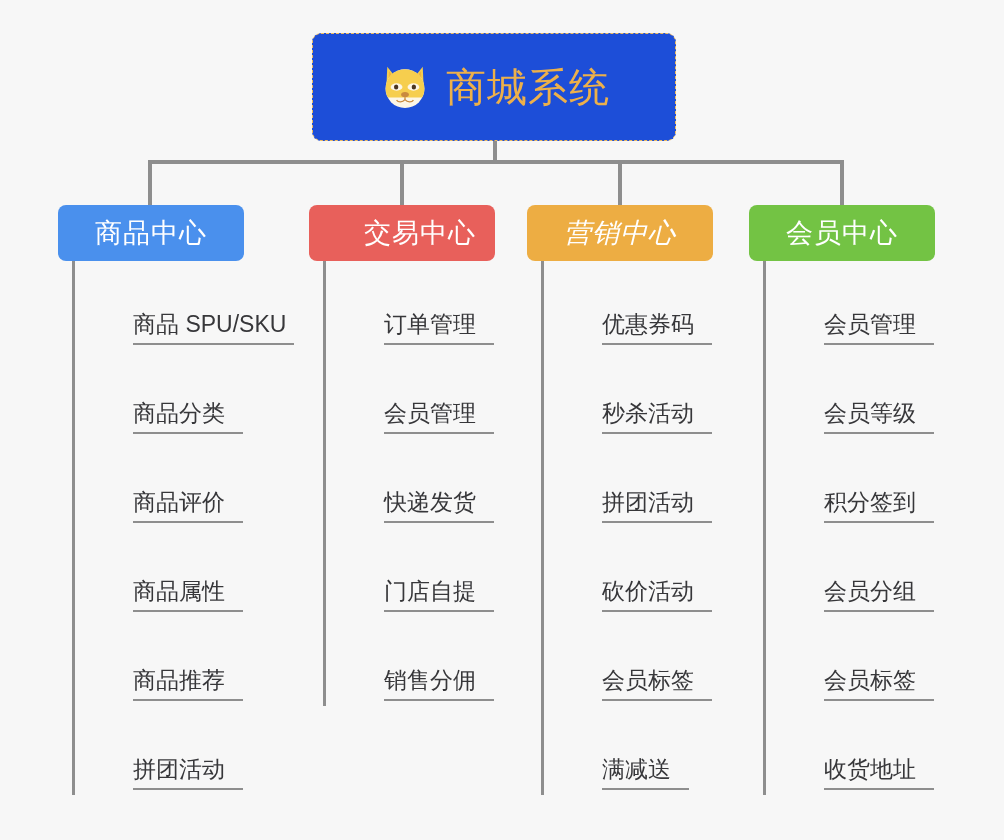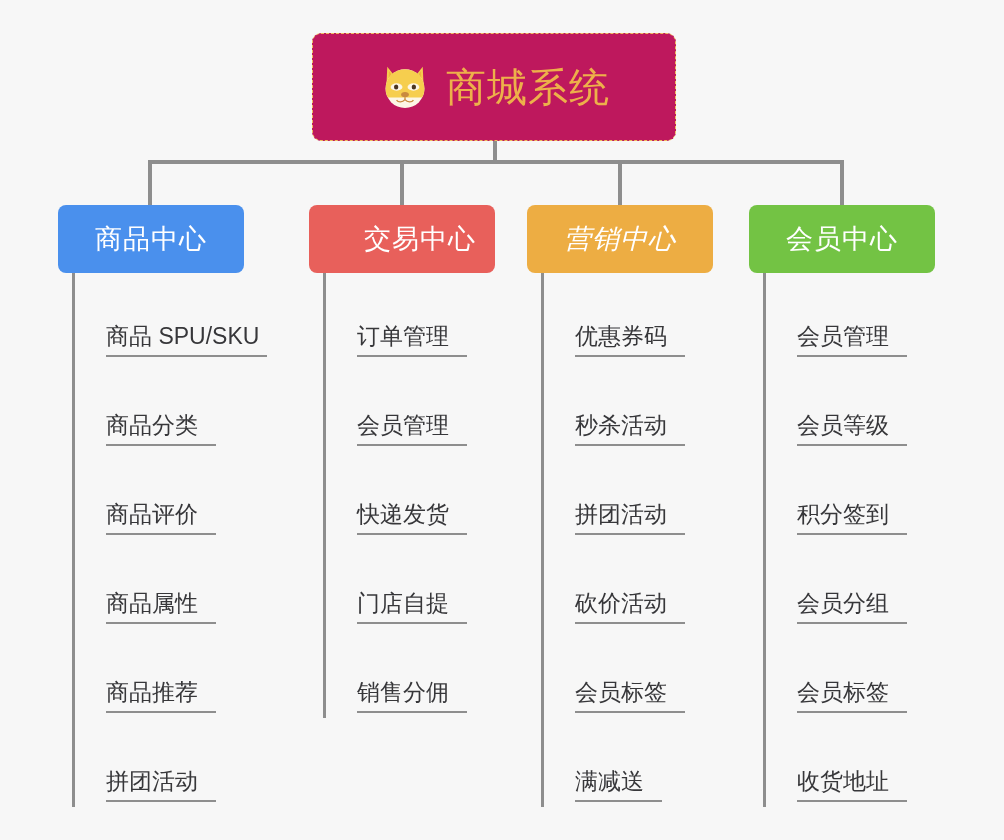--- a/index.html
+++ b/index.html
@@ -76,21 +76,21 @@
   }
 
   
   .column {
     position: absolute;
     top: 205px;
     width: 186px;
   }
 
   .cat-header {
-    height: 68px;
+    height: 56px;
     border-radius: 8px;
     display: flex;
     align-items: center;
     justify-content: center;
     color: #ffffff;
     font-size: 27px;
     letter-spacing: 1px;
     white-space: nowrap;
     box-sizing: border-box;
   }
@@ -112,20 +112,21 @@
   }
 
   .leaf {
     position: relative;
     height: 89px;
     box-sizing: border-box;
     display: flex;
     align-items: flex-end;
     padding-left: 34px;
     padding-bottom: 5px;
+    margin-left: 27px;
   }
   .leaf-label {
     font-size: 23px;
     line-height: 1.15;
     color: #37373a;
     white-space: nowrap;
     border-bottom: 2px solid #8e8e8e;
     padding-bottom: 6px;
     padding-right: 18px;
     display: inline-block;
@@ -133,21 +134,21 @@
   }
   .leaf-label.wide {
     padding-right: 8px;
   }
 </style>
 </head>
 <body style="background: rgb(247, 247, 247);">
 
 <div id="mindmap">
 
-  <div class="root-node" style="background: #be185d; border-color: rgb(240, 188, 94);">
+  <div class="root-node" style="background: #1d4ed8; border-color: rgb(240, 188, 94);">
     <div class="root-icon">
       <svg viewBox="0 0 64 64" width="54" height="54" aria-hidden="true">
         <path d="M11 8 L10 30 L22 22 Z" fill="#f6ce4e"></path>
         <path d="M53 8 L54 30 L42 22 Z" fill="#f6ce4e"></path>
         <path d="M13 13 L12.5 27 L20.5 21.5 Z" fill="#f0b63e"></path>
         <path d="M51 13 L51.5 27 L43.5 21.5 Z" fill="#f0b63e"></path>
         <circle cx="32" cy="34" r="23" fill="#fdf6e6"></circle>
         <path d="M32 11 C19 11 9 21 9 34 C9 38 10 41.5 11.8 44.5 L52.2 44.5 C54 41.5 55 38 55 34 C55 21 45 11 32 11 Z" fill="#f6ce4e"></path>
         <ellipse cx="22" cy="32" rx="7" ry="4.3" fill="#fdf6e6"></ellipse>
         <ellipse cx="42" cy="32" rx="7" ry="4.3" fill="#fdf6e6"></ellipse>

